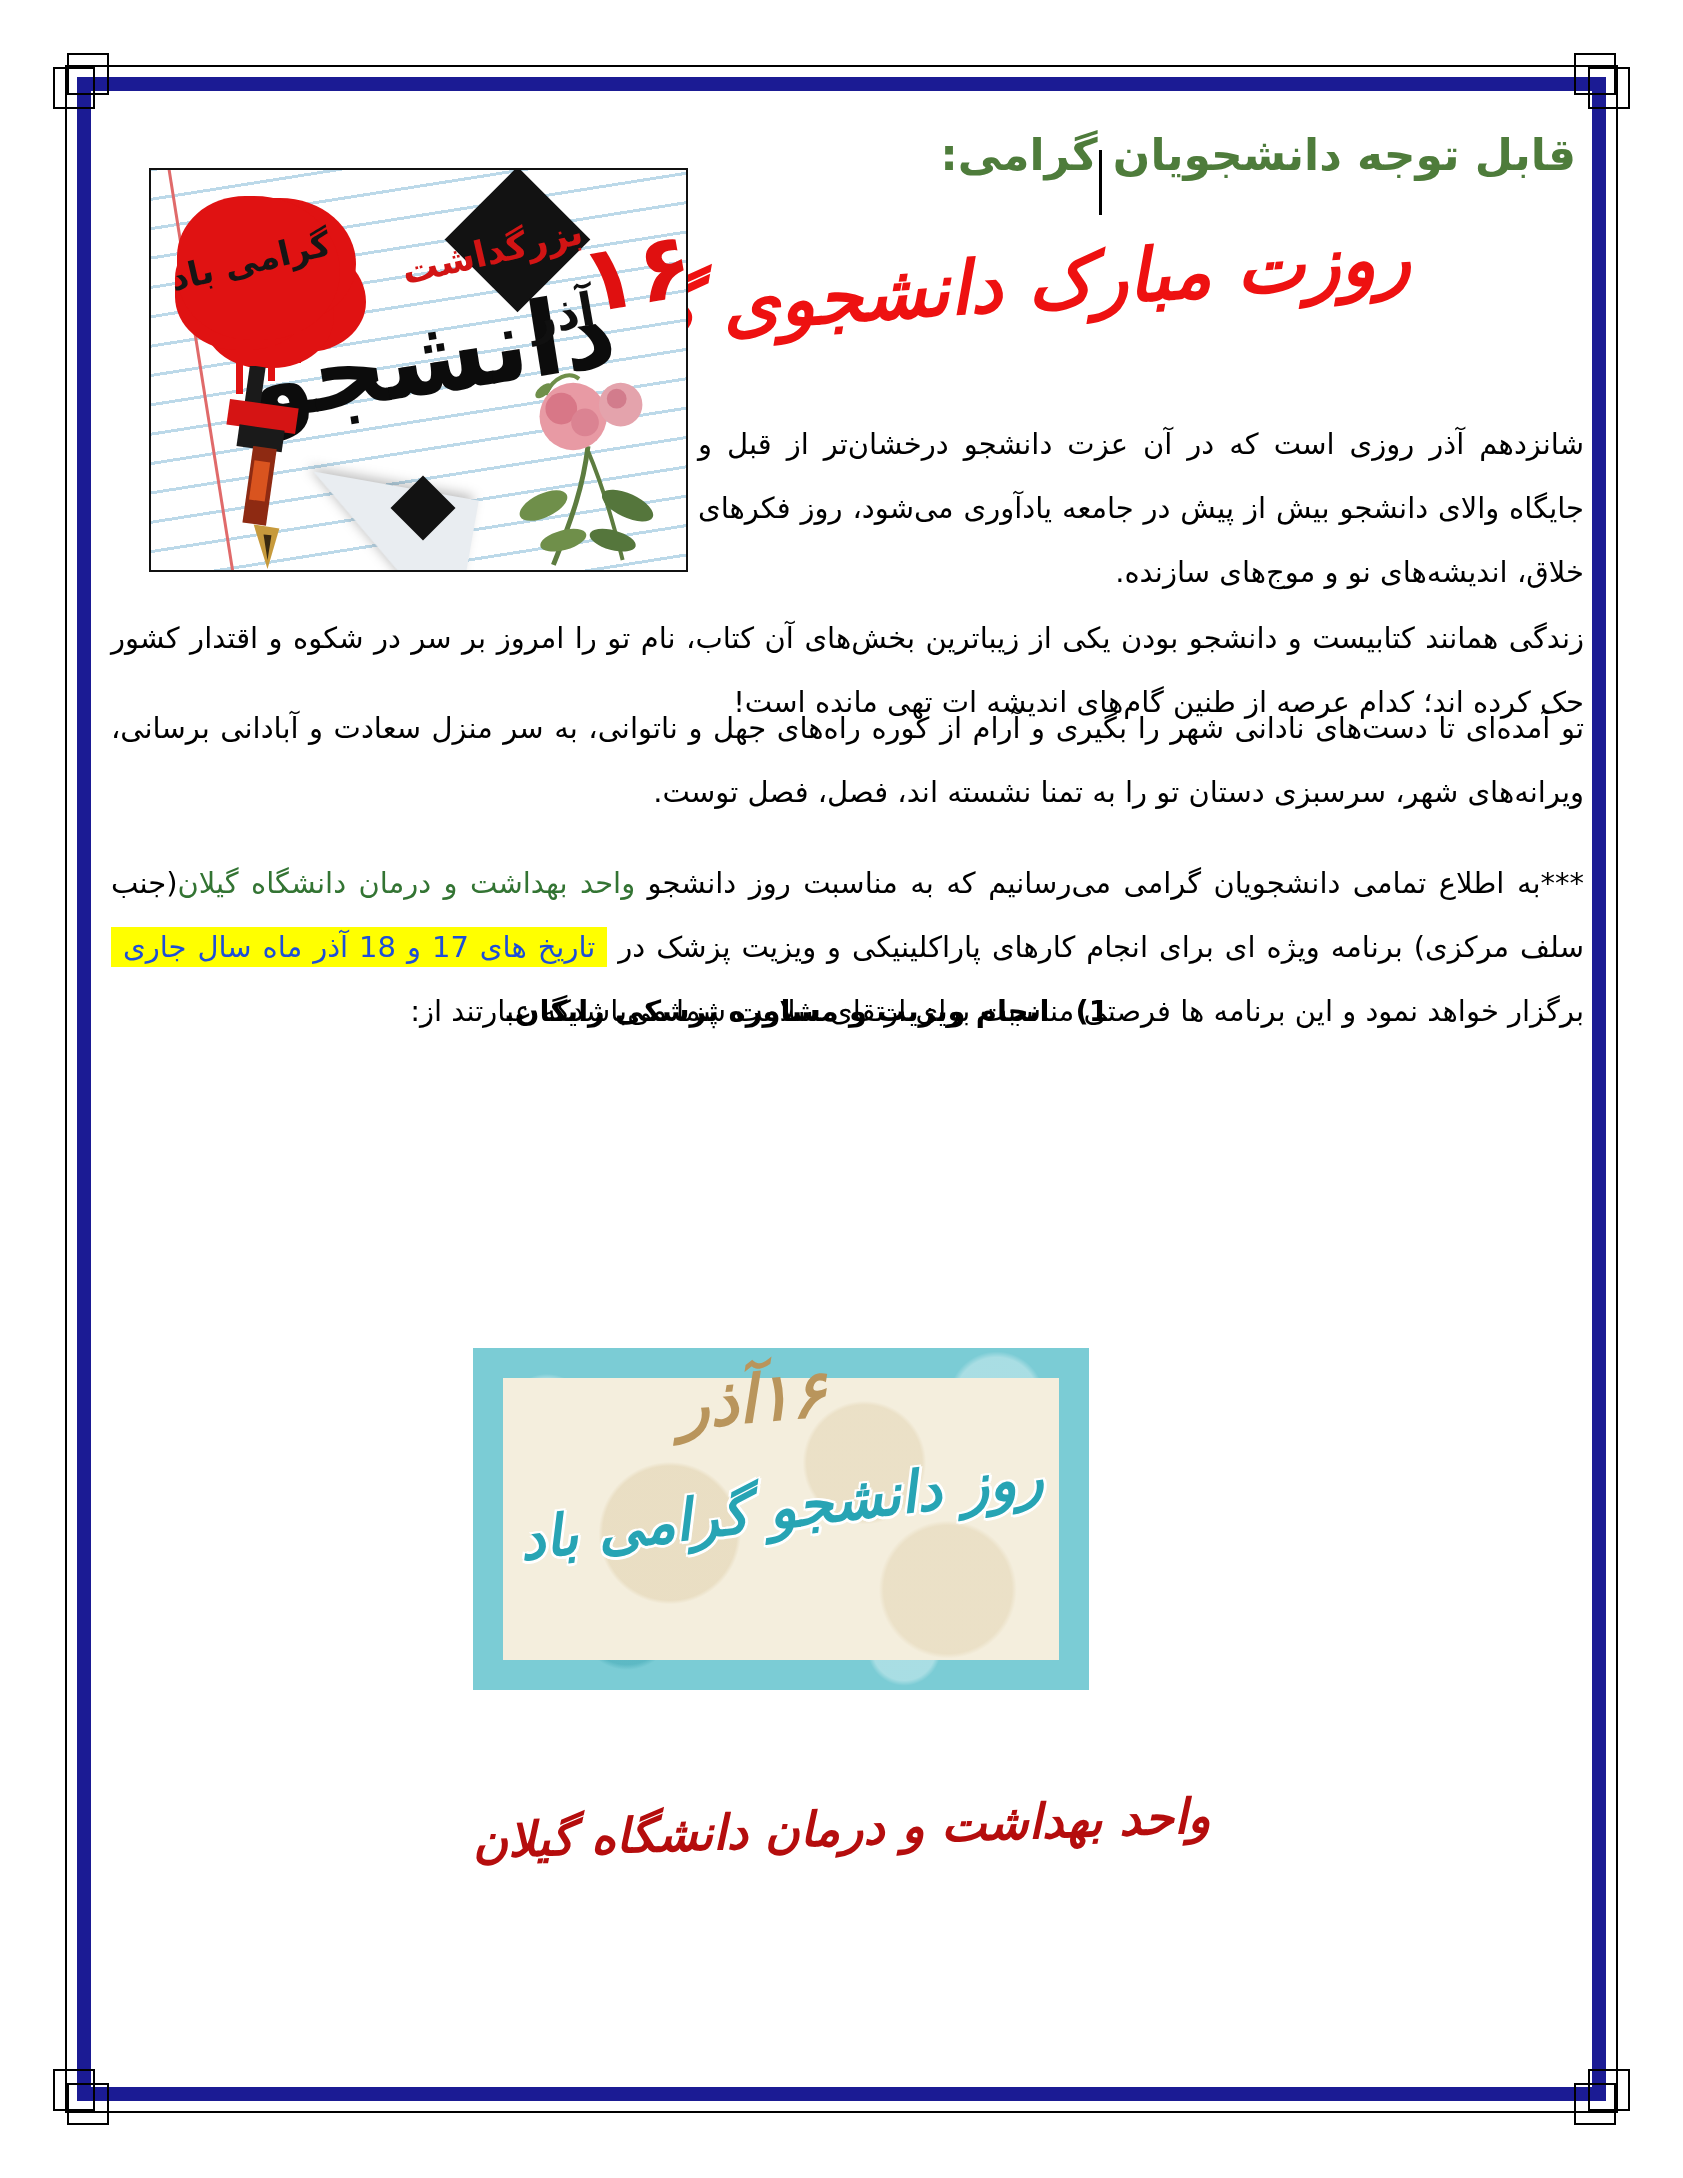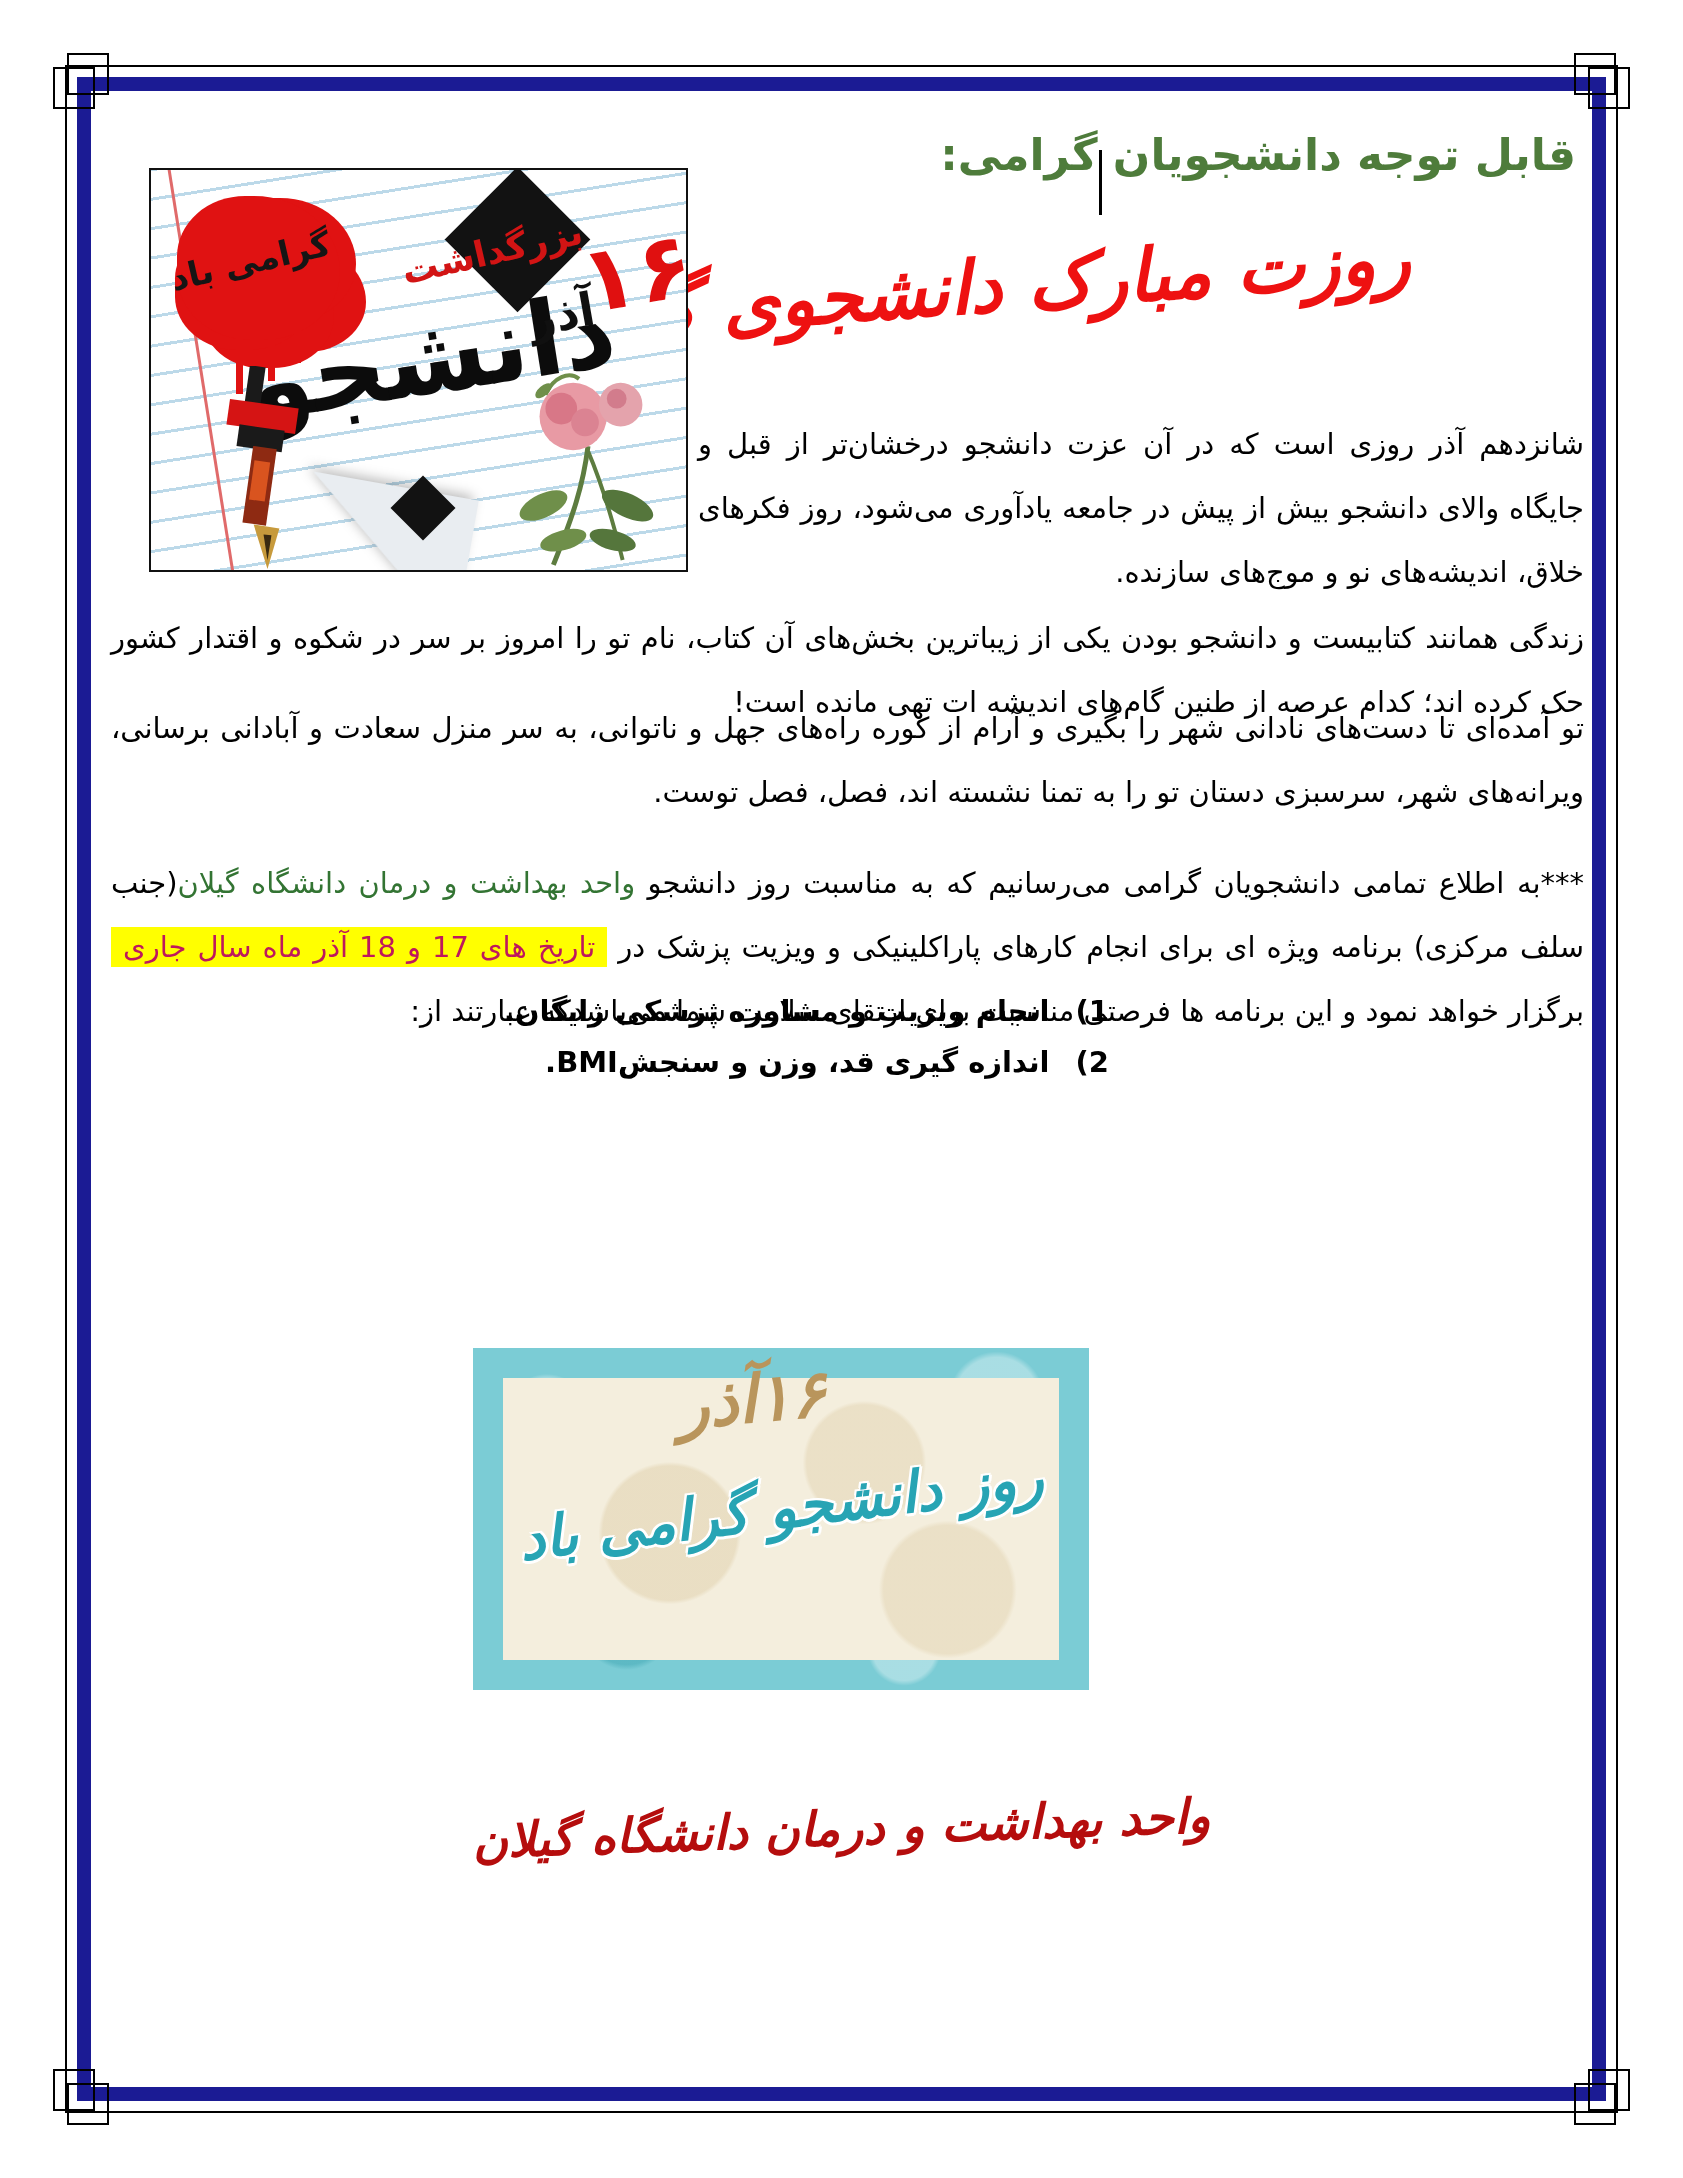--- a/index.html
+++ b/index.html
@@ -51,21 +51,21 @@
   .pen-gun{position:absolute;left:57px;top:196px;}
   .rose{position:absolute;right:4px;bottom:0px;}
   
   .para{position:absolute;direction:rtl;font-weight:normal;color:#000;
         font-size:29px;line-height:64px;text-align:justify;text-align-last:right;}
   .p1{left:698px;top:412px;width:886px;}
   .p2{left:111px;top:606px;width:1473px;}
   .p3{left:111px;top:696px;width:1473px;}
   .p4{left:111px;top:851px;width:1473px;}
   .seg-green{color:#337433;}
-  .seg-highlight{background:#ffff00;color:#be185d;padding:3px 12px;}
+  .seg-highlight{background:#ffff00;color:#1d4ed8;padding:3px 12px;}
   
   .med-list{position:absolute;top:986px;right:574px;direction:rtl;}
   .med-item{font-size:29px;font-weight:bold;color:#000;line-height:51px;white-space:nowrap;text-align:right;}
   .med-item .num{display:inline-block;margin-left:26px;}
   
   .banner{position:absolute;left:473px;top:1348px;width:616px;height:342px;
         background:
           radial-gradient(circle at 12% 20%,rgba(255,255,255,.45) 0 6%,transparent 7%),
           radial-gradient(circle at 85% 15%,rgba(255,255,255,.35) 0 7%,transparent 8%),
           radial-gradient(circle at 70% 88%,rgba(255,255,255,.35) 0 6%,transparent 7%),
@@ -147,21 +147,20 @@
   </svg>
 </div>
 
 <div class="para p1">شانزدهم آذر روزی است که در آن عزت دانشجو درخشان‌تر از قبل و جایگاه والای دانشجو بیش از پیش در جامعه یادآوری می‌شود، روز فکرهای خلاق، اندیشه‌های نو و موج‌های سازنده.</div>
 <div class="para p2">زندگی همانند کتابیست و دانشجو بودن یکی از زیباترین بخش‌های آن کتاب، نام تو را امروز بر سر در شکوه و اقتدار کشور حک کرده اند؛ کدام عرصه از طنین گام‌های اندیشه ات تهی مانده است!</div>
 <div class="para p3">تو آمده‌ای تا دست‌های نادانی شهر را بگیری و آرام از کوره راه‌های جهل و ناتوانی، به سر منزل سعادت و آبادانی برسانی، ویرانه‌های شهر، سرسبزی دستان تو را به تمنا نشسته اند، فصل، فصل توست.</div>
 <div class="para p4"><span>***به اطلاع تمامی دانشجویان گرامی می‌رسانیم که به مناسبت روز دانشجو </span><span class="seg-green">واحد بهداشت و درمان دانشگاه گیلان</span><span>(جنب سلف مرکزی) برنامه ویژه ای برای انجام کارهای پاراکلینیکی و ویزیت پزشک  در </span><span class="seg-highlight">تاریخ های 17 و 18 آذر ماه سال جاری</span><span> برگزار خواهد نمود و این برنامه ها فرصتی مناسبت برای ارتقای سلامت  شما می‌باشدکه عبارتند از:</span></div>
 
 <div class="med-list">
   <div class="med-item"><span class="num">1)</span><span>انجام ویزیت و مشاوره پزشکی رایگان.</span></div>
-  <div class="med-item"><span class="num">2)</span><span>اندازه گیری قد، وزن و سنجشBMI.</span></div>
 </div>
 
 <div class="banner">
   <div class="banner-inner"></div>
   <div class="banner-date">۱۶آذر</div>
   <div class="banner-cal">روز دانشجو گرامی باد</div>
 </div>
 
 <div class="footer-cal">واحد بهداشت و درمان دانشگاه گیلان</div>
 

